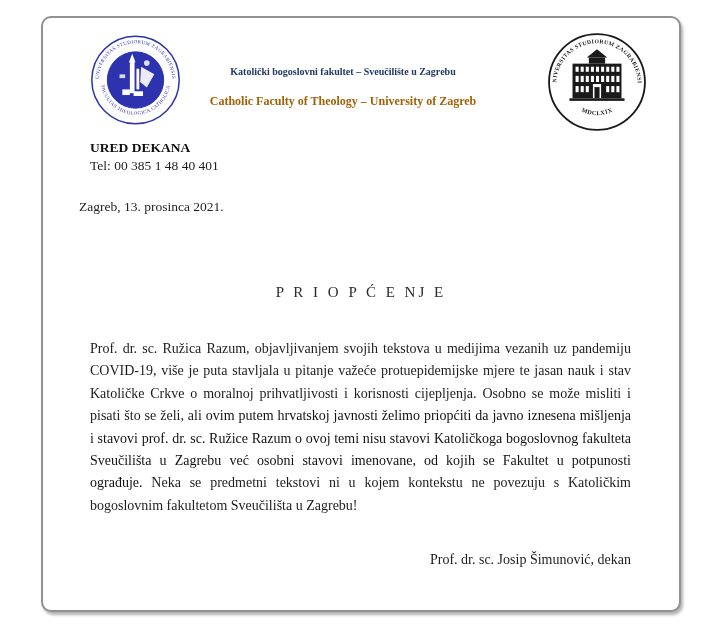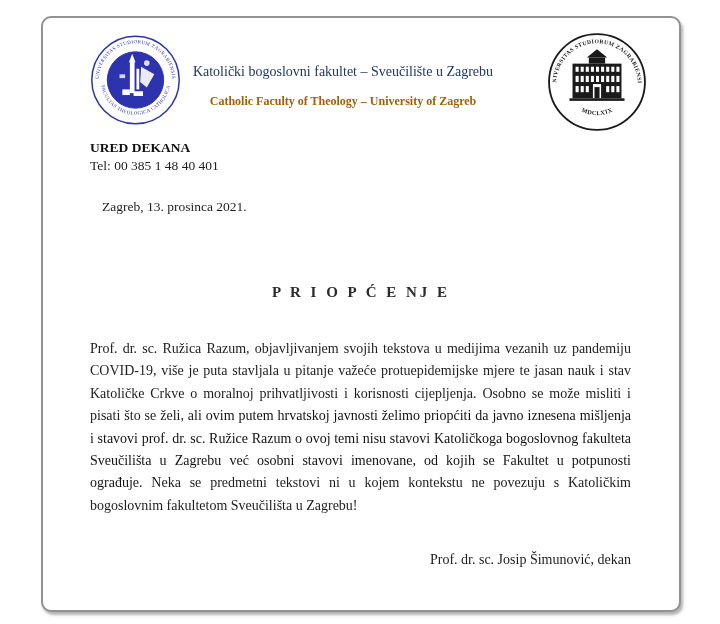--- a/index.html
+++ b/index.html
@@ -5,30 +5,30 @@
   html,body{margin:0;padding:0;background:#ffffff;}
   body{width:720px;height:624px;position:relative;
        font-family:"Liberation Serif", serif;color:#1f1f1f;}
   .page-frame{position:absolute;left:41px;top:16px;width:636px;height:592px;
        border:2px solid #929292;border-radius:10px;background:#ffffff;
        box-shadow:2px 3px 3px rgba(0,0,0,0.30);}
   
   .seal-left{position:absolute;left:44px;top:15px;width:97px;height:94px;}
   .seal-right{position:absolute;left:501px;top:13px;width:106px;height:102px;}
   .header-text{position:absolute;left:100px;top:44px;width:400px;text-align:center;}
-  .faculty-hr{font-size:14px;font-weight:normal;color:#1f3864;line-height:19px;}
+  .faculty-hr{font-size:10px;font-weight:bold;color:#1f3864;line-height:19px;}
   .faculty-en{font-size:12px;font-weight:bold;color:#a16207;line-height:18px;margin-top:11px;}
   
   .contact{position:absolute;left:47px;top:113px;font-size:13.5px;line-height:17.5px;}
   .contact .office{font-weight:bold;color:#101010;margin-top:8px;}
   .email-link{color:#2626a4;text-decoration:underline;cursor:pointer;}
-  .date-line{position:absolute;left:59px;top:181px;font-size:13.5px;}
+  .date-line{position:absolute;left:36px;top:181px;font-size:13.5px;}
   
   .doc-title{position:absolute;left:0;top:266px;width:100%;text-align:center;
-       font-size:15px;font-weight:bold;color:#2b2b2b;letter-spacing:3px;}
+       font-size:15px;font-weight:normal;color:#2b2b2b;letter-spacing:3px;}
   .doc-body{position:absolute;left:47px;top:306px;width:541px;
        font-size:14px;line-height:22.4px;text-align:justify;color:#1c1c1c;}
   .doc-body b{font-weight:normal;color:#111;}
   .signature{position:absolute;right:48px;top:534px;font-size:14px;text-align:left;color:#1c1c1c;}
   .ring-text{font-family:"Liberation Serif", serif;letter-spacing:0.4px;}
 </style>
 </head>
 <body>
 
 <div class="page-frame">

